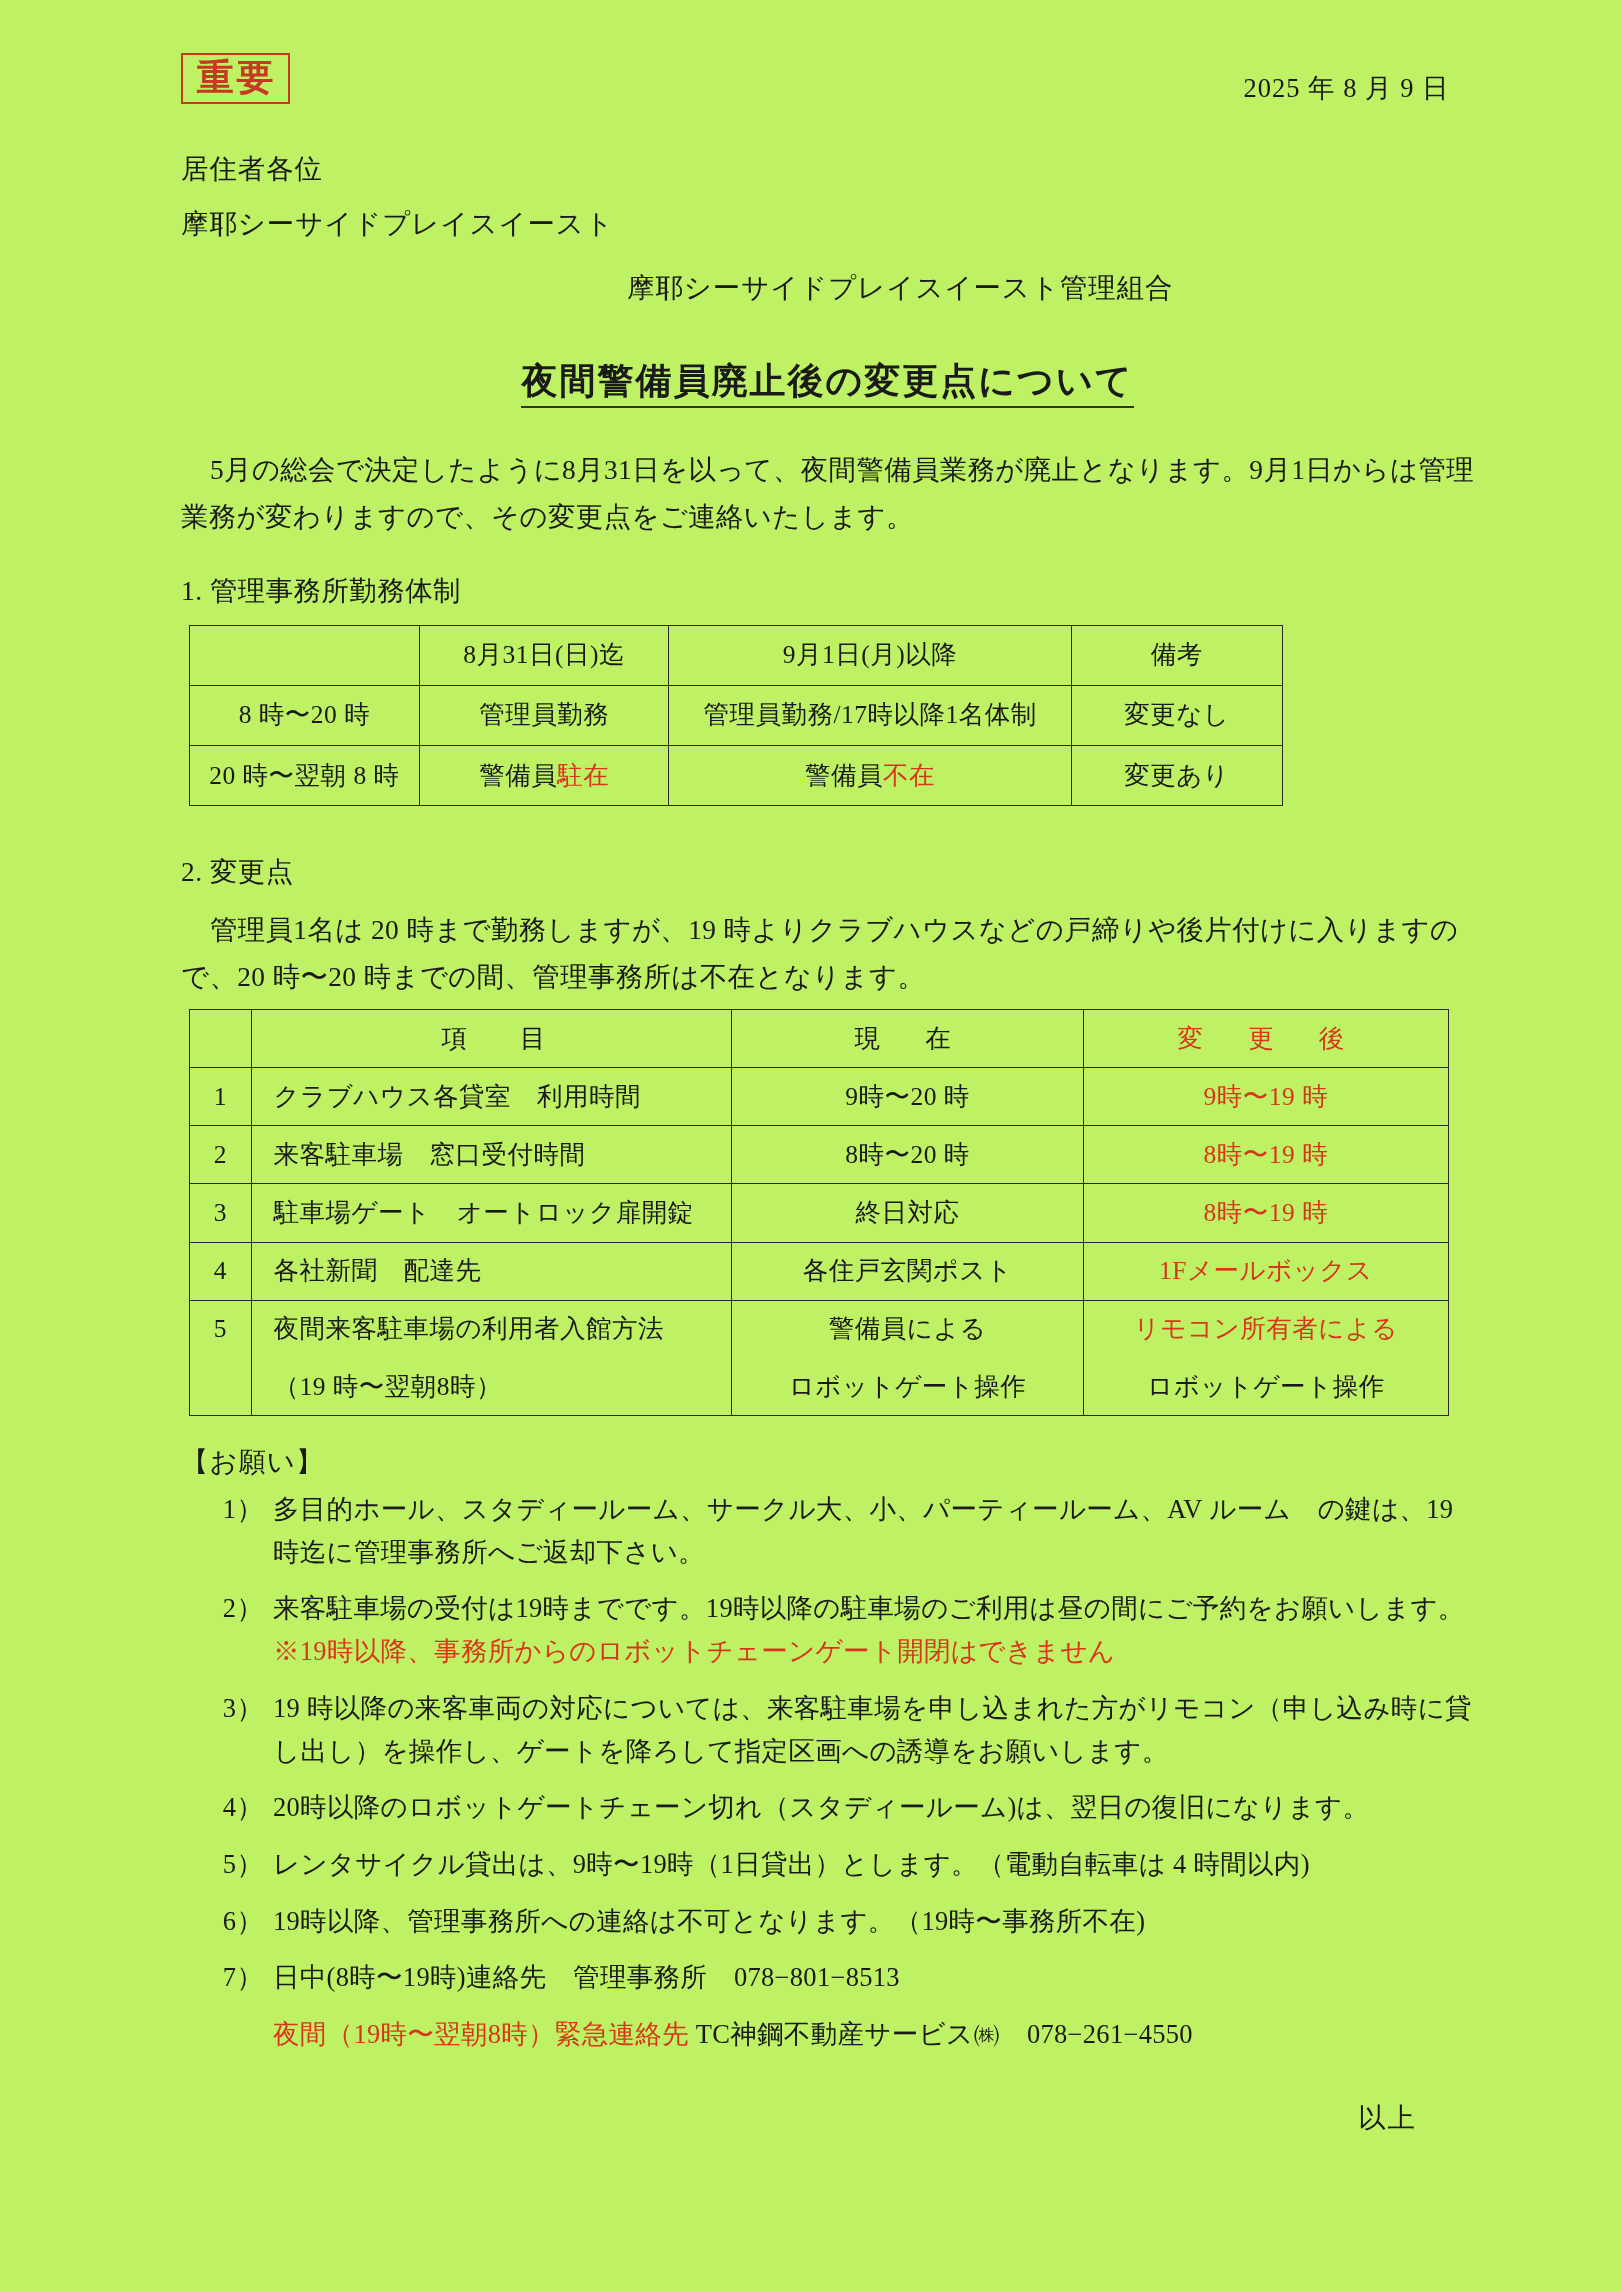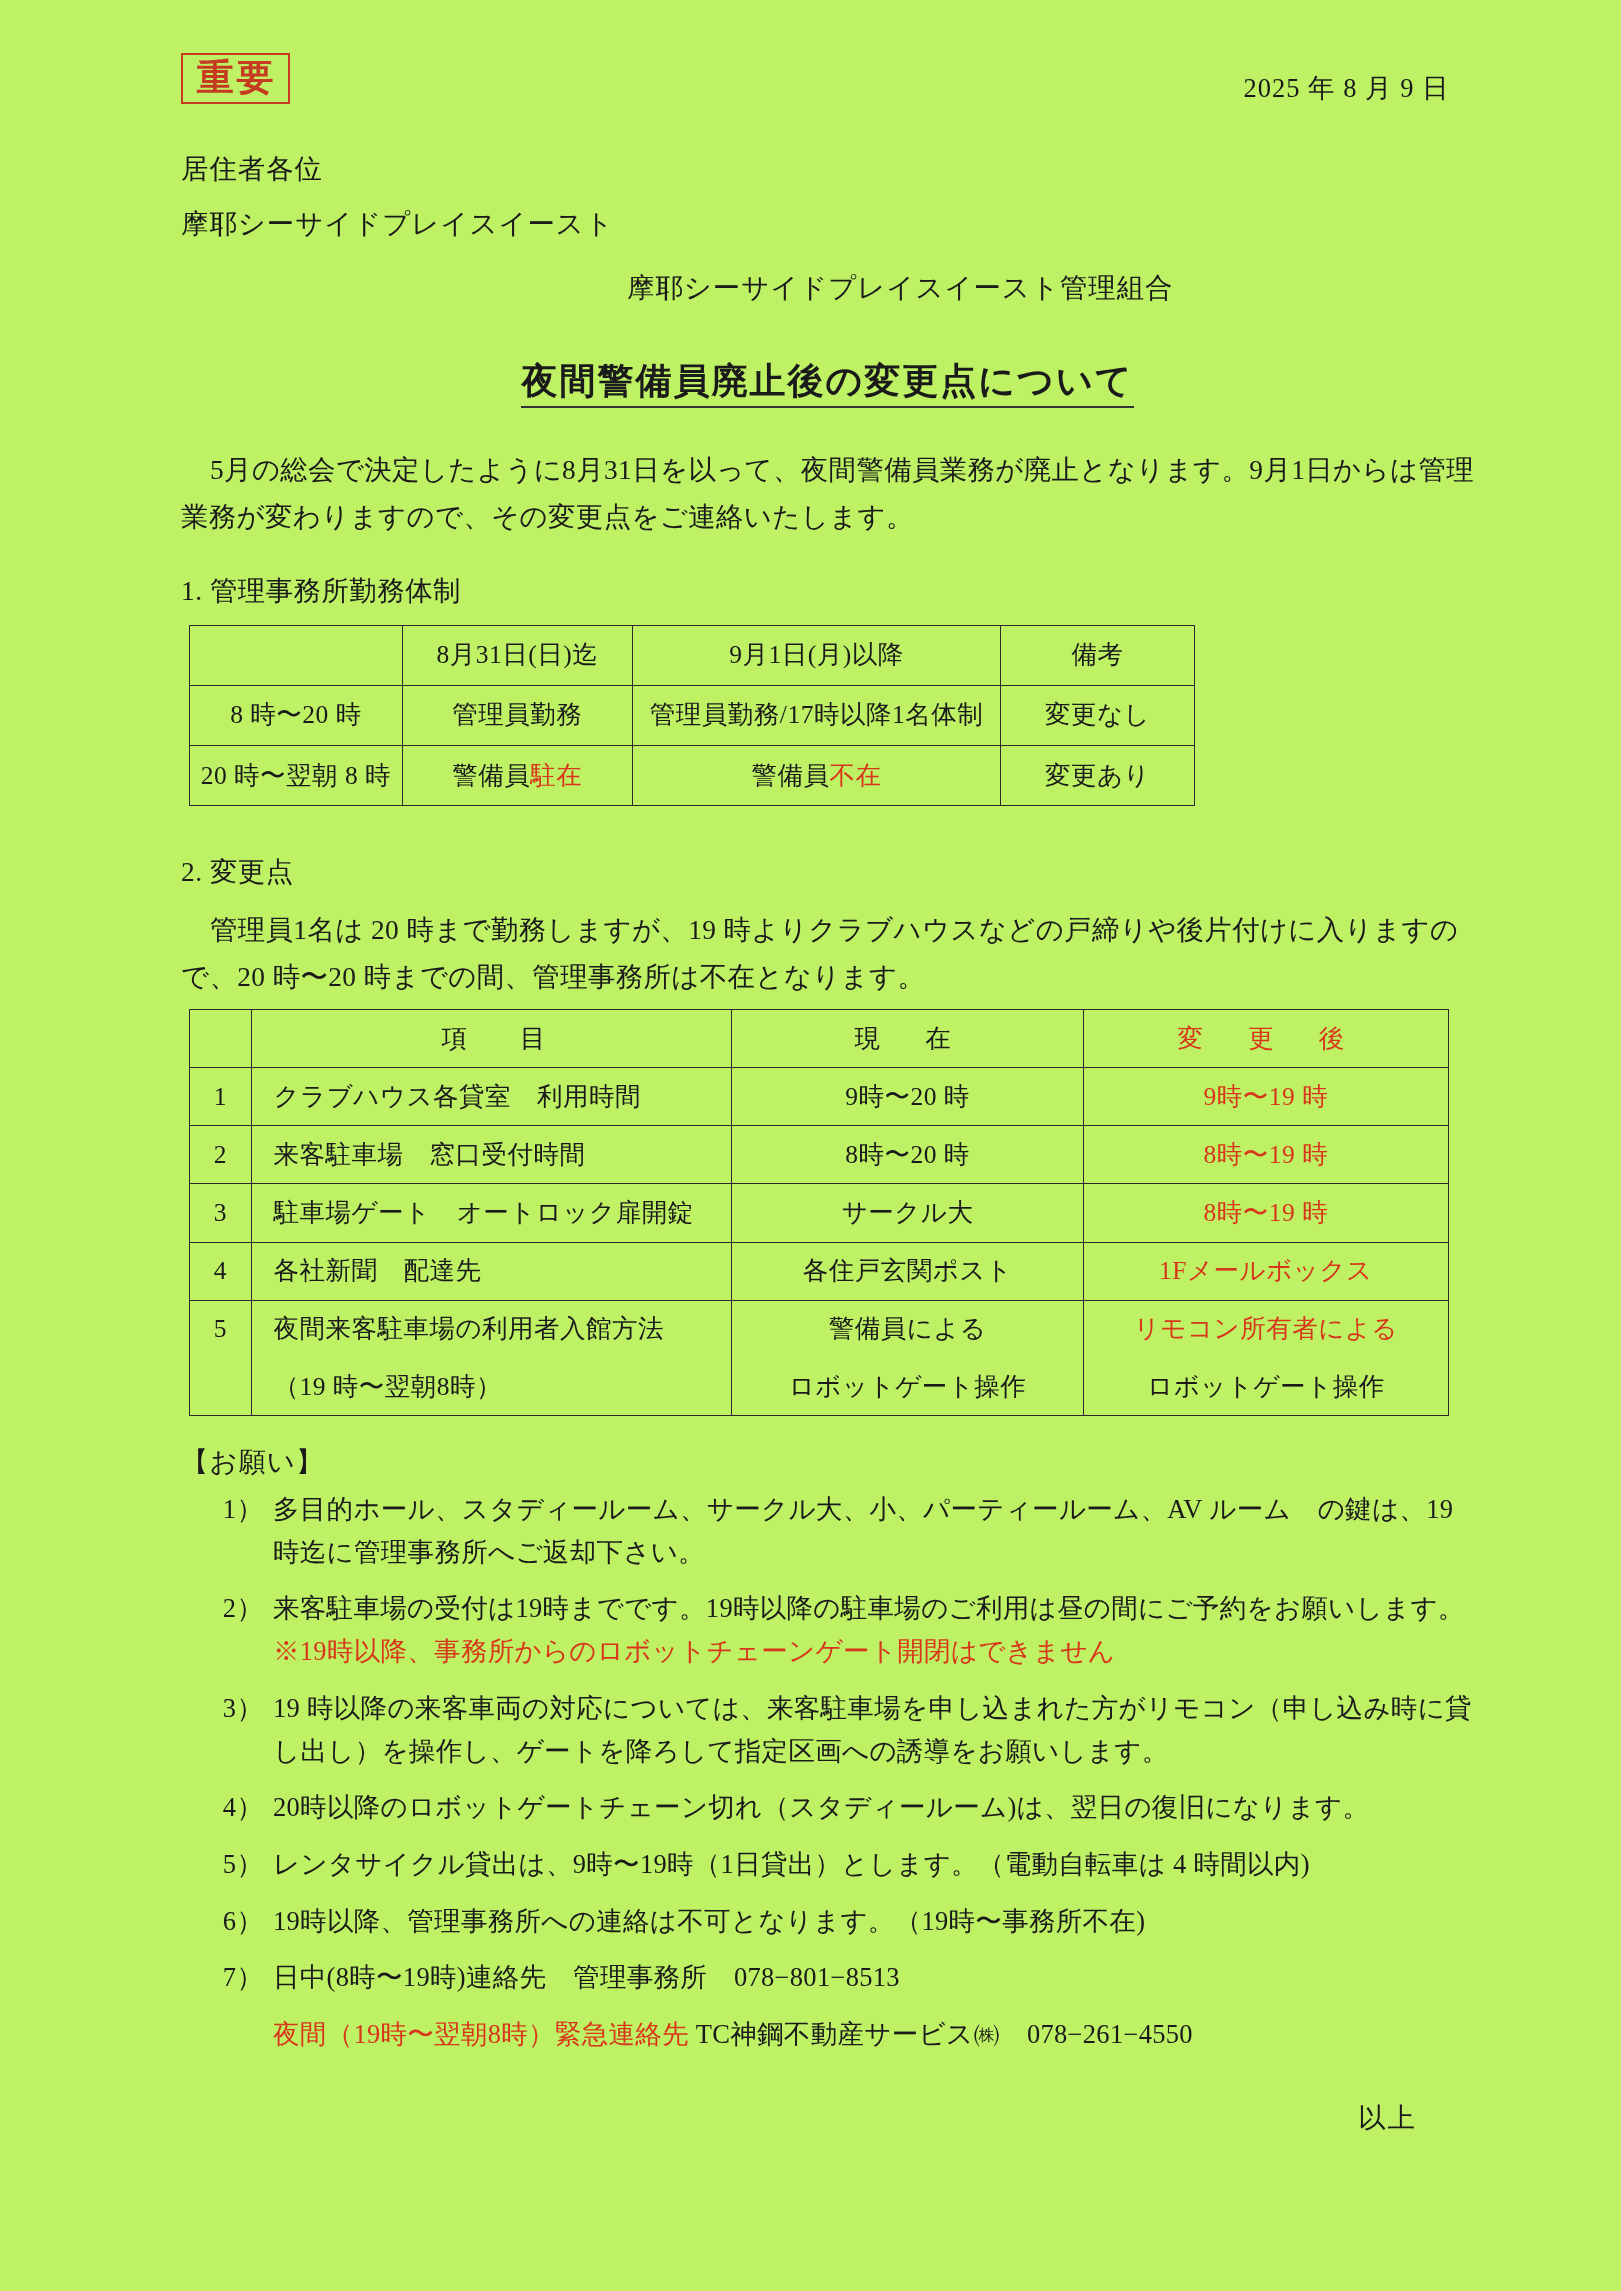--- a/index.html
+++ b/index.html
@@ -79,21 +79,21 @@
     margin: 29px 0 11.8px 0;
     font-size: 27.4px;
     letter-spacing: 0.5px;
   }
   table {
     border-collapse: collapse;
     font-size: 25.5px;
   }
   
   .t1 {
-    width: 1006px;
+    width: 1094px;
     margin: 7.8px 0 0 7.8px;
   }
   .t1 td, .t1 th {
     border: 1.5px solid #2a2a2a;
     text-align: center;
     font-weight: normal;
     padding: 9.8px 5.9px;
     letter-spacing: 0.5px;
   }
   .t1 col.c1 { width: 235px; }
@@ -239,21 +239,21 @@
       </tr>
       <tr>
         <td>2</td>
         <td class="item">来客駐車場　窓口受付時間</td>
         <td>8時〜20 時</td>
         <td class="red">8時〜19 時</td>
       </tr>
       <tr>
         <td>3</td>
         <td class="item">駐車場ゲート　オートロック扉開錠</td>
-        <td>サークル大</td>
+        <td>終日対応</td>
         <td class="red">8時〜19 時</td>
       </tr>
       <tr>
         <td>4</td>
         <td class="item">各社新聞　配達先</td>
         <td>各住戸玄関ポスト</td>
         <td class="red">1Fメールボックス</td>
       </tr>
       <tr>
         <td class="nb-bottom">5</td>

